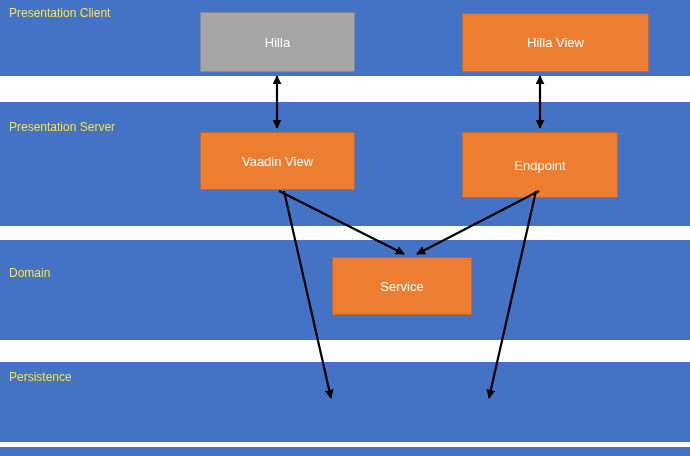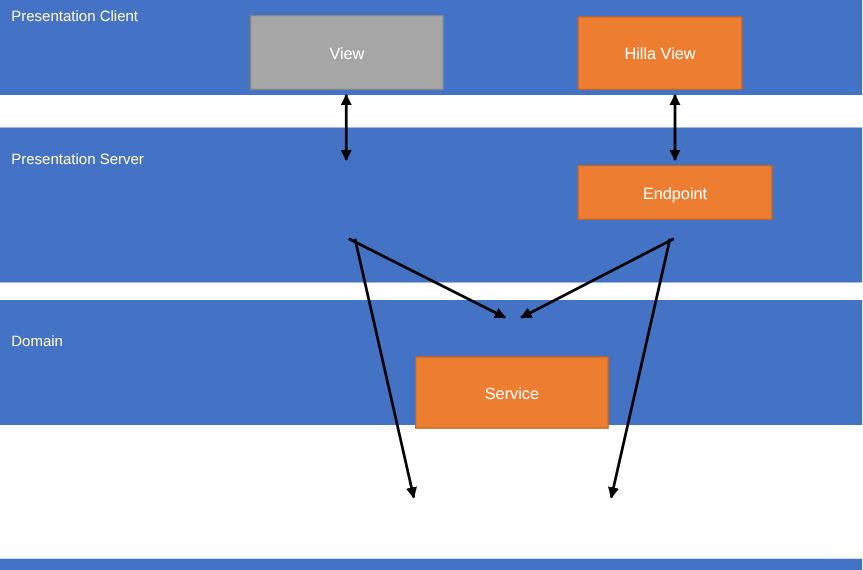--- a/index.html
+++ b/index.html
@@ -17,21 +17,21 @@
   }
   .band {
     position: absolute;
     left: 0;
     width: 690px;
     background: #4472c4;
   }
   .band-label {
     position: absolute;
     left: 9px;
-    color: #fef9c3;
+    color: #fde047;
     font-size: 12px;
     line-height: 14px;
   }
   .band-client      { top: 0;    height: 76px; }
   .band-server      { top: 102px; height: 124px; }
   .band-domain      { top: 240px; height: 100px; }
   .band-persistence { top: 362px; height: 80px;  }
   .band-bottom      { top: 447px; height: 9px;   }
 
   .label-client      { top: 6px;  }
@@ -46,24 +46,24 @@
     justify-content: center;
     color: #ffffff;
     font-size: 13px;
     border: 1px solid rgba(0,0,0,0.18);
     box-sizing: border-box;
   }
   .node-orange { background: #ed7d31; }
   .node-gray   { background: #a6a6a6; }
 
   .node-flow        { left: 200px; top: 12px;  width: 155px; height: 60px; }
-  .node-hilla-view  { left: 462px; top: 13px;  width: 132px; height: 59px; }
+  .node-hilla-view  { left: 462px; top: 13px;  width: 187px; height: 59px; }
   .node-vaadin-view { left: 200px; top: 132px; width: 155px; height: 58px; }
-  .node-endpoint    { left: 462px; top: 132px; width: 156px; height: 44px; }
-  .node-service     { left: 332px; top: 257px; width: 155px; height: 58px; margin-top: 28px; }
+  .node-endpoint    { left: 462px; top: 132px; width: 156px; height: 66px; }
+  .node-service     { left: 332px; top: 257px; width: 140px; height: 58px; }
   .node-repository  { left: 332px; top: 380px; width: 155px; height: 58px; }
 
   .edges-layer {
     position: absolute;
     left: 0;
     top: 0;
     pointer-events: none;
   }
 </style>
 </head>
@@ -76,31 +76,37 @@
   </div>
 
   <div class="band band-server">
     <span class="band-label label-server">Presentation Server</span>
   </div>
 
   <div class="band band-domain">
     <span class="band-label label-domain">Domain</span>
   </div>
 
+  <div class="band band-persistence">
+    <span class="band-label label-persistence">Persistence</span>
+  </div>
 
   <div class="band band-bottom"></div>
 
   <div class="node node-gray node-flow">
-    <span>View</span>
+    <span>Hilla</span>
   </div>
 
   <div class="node node-orange node-hilla-view">
     <span>Hilla View</span>
   </div>
 
+  <div class="node node-orange node-vaadin-view">
+    <span>Vaadin View</span>
+  </div>
 
   <div class="node node-orange node-endpoint">
     <span>Endpoint</span>
   </div>
 
   <div class="node node-orange node-service">
     <span>Service</span>
   </div>
 
 

